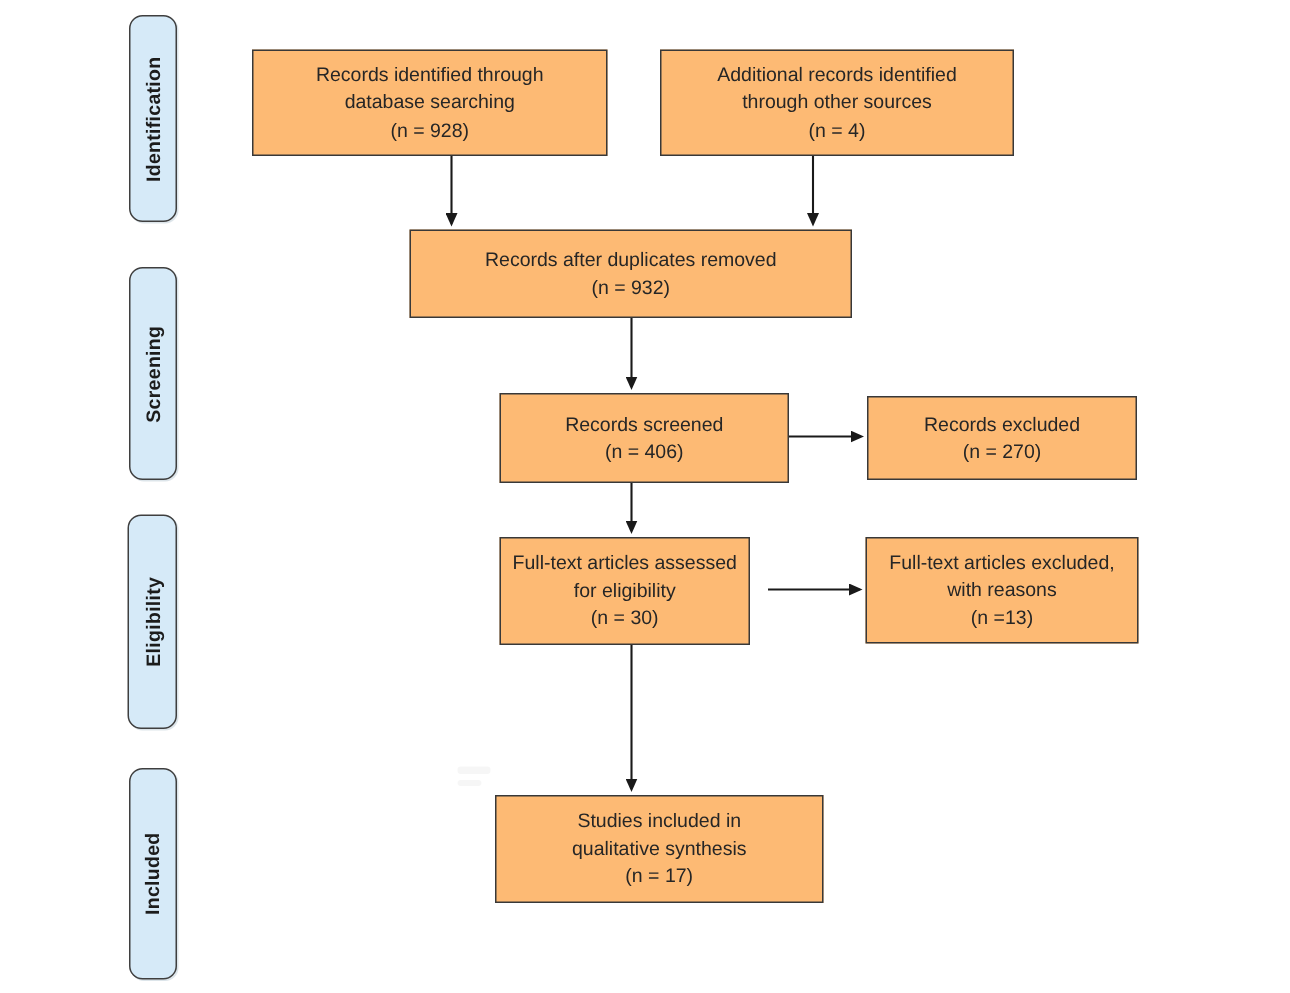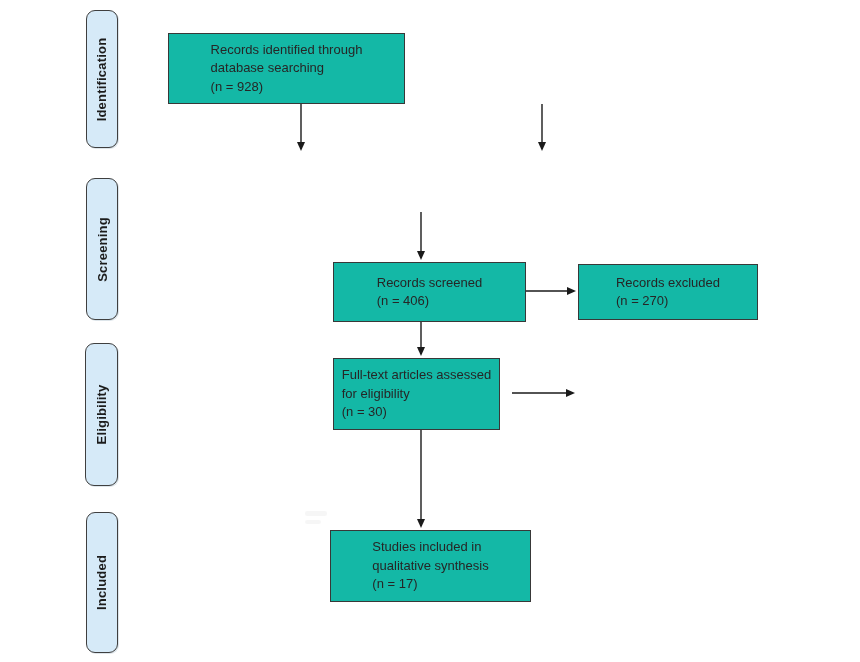--- a/index.html
+++ b/index.html
@@ -39,25 +39,26 @@
   .stage-label {
     transform: rotate(-90deg);
     white-space: nowrap;
     font-size: 13px;
     font-weight: bold;
     color: #1c1c1c;
     letter-spacing: 0.2px;
   }
   .fbox {
     position: absolute;
-    background: #14b8a6;
+    background: #fdba74;
     border: 1px solid var(--box-border);
     display: flex;
     align-items: center;
     justify-content: center;
+    text-align: center;
   }
   .fbox-text {
     white-space: pre-line;
     font-size: 13px;
     line-height: 1.42;
     color: var(--text-color);
     padding: 2px 6px;
   }
   
   .artifact {
@@ -106,40 +107,54 @@
   <div class="stage" style="left:86px; top:512px; width:32px; height:141px">
     <span class="stage-label">Included</span>
   </div>
 
   <div class="fbox" style="left:168px; top:33px; width:237px; height:71px">
     <span class="fbox-text">Records identified through
 database searching
 (n = 928)</span>
   </div>
 
+  <div class="fbox" style="left:440px; top:33px; width:236px; height:71px">
+    <span class="fbox-text">Additional records identified
+through other sources
+(n = 4)</span>
+  </div>
 
+  <div class="fbox" style="left:273px; top:153px; width:295px; height:59px">
+    <span class="fbox-text">Records after duplicates removed
+(n = 932)</span>
+  </div>
 
   <div class="fbox" style="left:333px; top:262px; width:193px; height:60px">
     <span class="fbox-text">Records screened
 (n = 406)</span>
   </div>
 
   <div class="fbox" style="left:578px; top:264px; width:180px; height:56px">
     <span class="fbox-text">Records excluded
 (n = 270)</span>
   </div>
 
   <div class="fbox" style="left:333px; top:358px; width:167px; height:72px">
     <span class="fbox-text">Full-text articles assessed
 for eligibility
 (n = 30)</span>
   </div>
 
+  <div class="fbox" style="left:577px; top:358px; width:182px; height:71px">
+    <span class="fbox-text">Full-text articles excluded,
+with reasons
+(n =13)</span>
+  </div>
 
-  <div class="fbox" style="left:330px; top:530px; width:201px; height:72px">
+  <div class="fbox" style="left:330px; top:530px; width:219px; height:72px">
     <span class="fbox-text">Studies included in
 qualitative synthesis
 (n = 17)</span>
   </div>
 
   <div class="artifact">
     <div class="smudge1"></div>
     <div class="smudge2"></div>
   </div>
 

